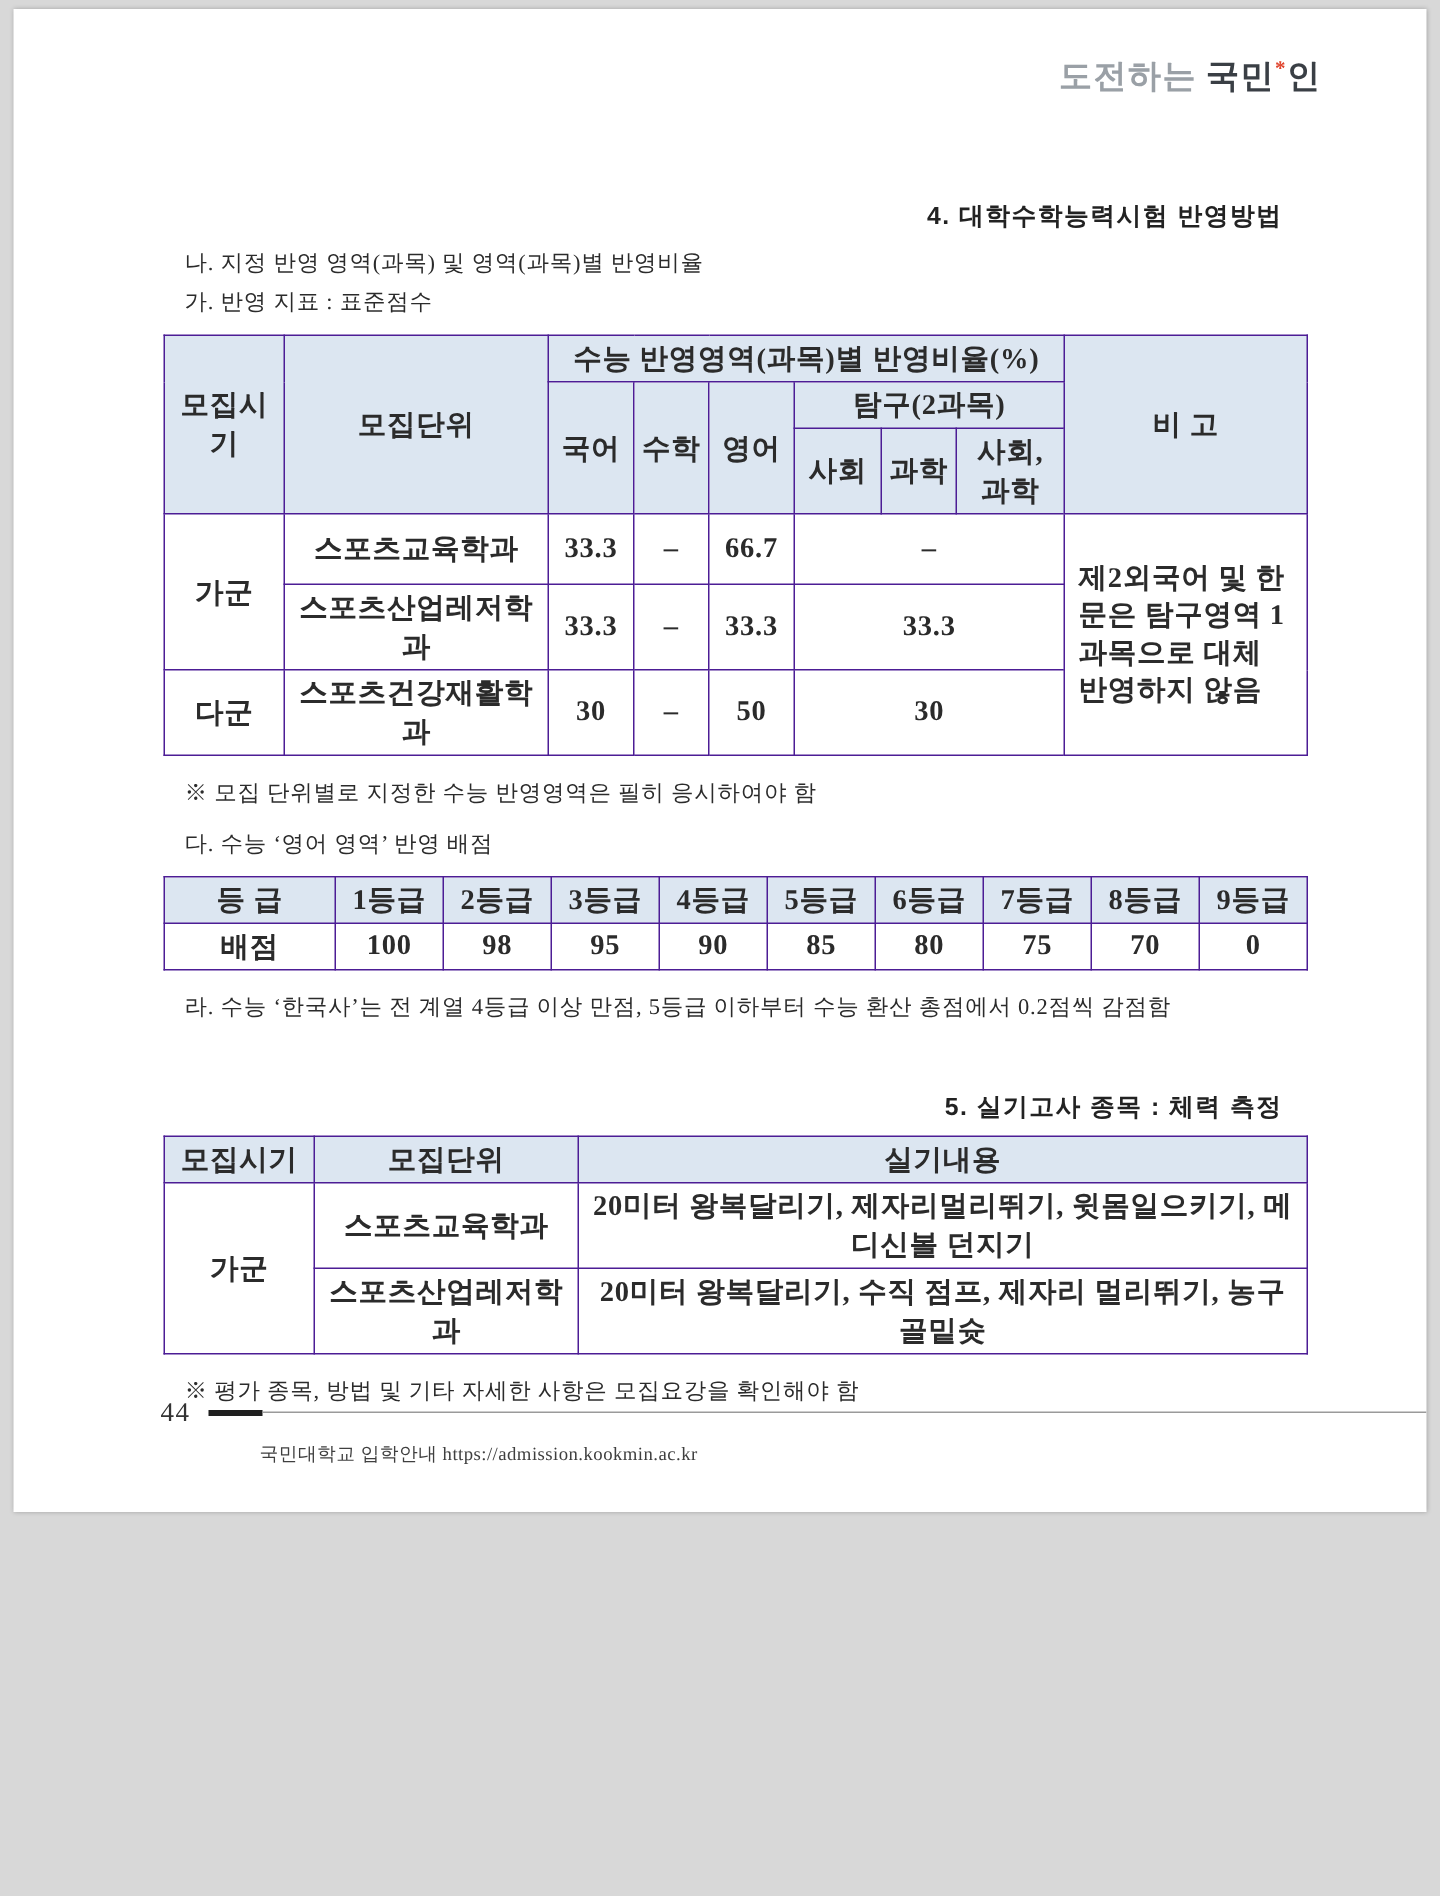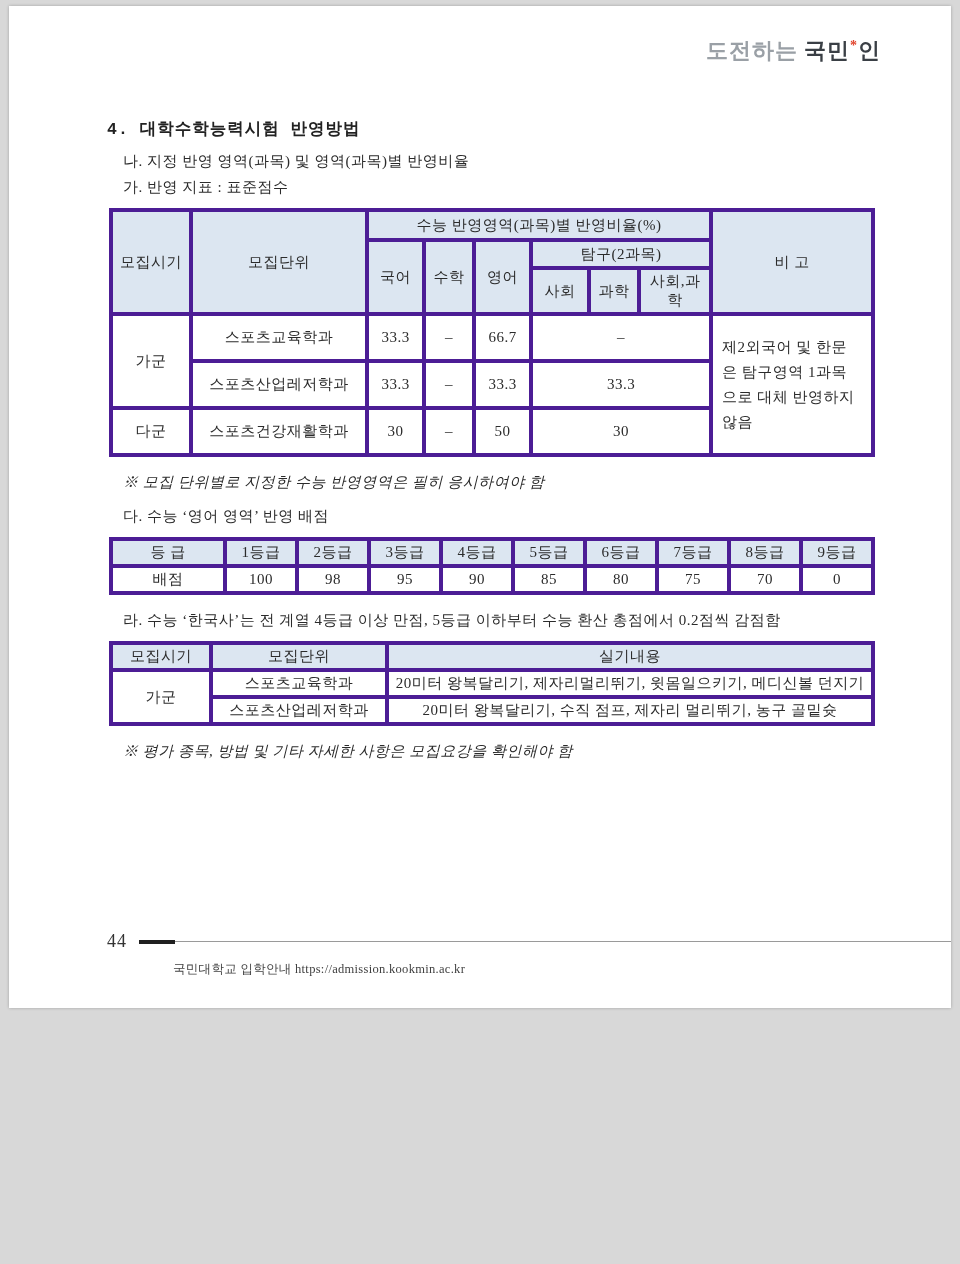--- a/index.html
+++ b/index.html
@@ -19,49 +19,49 @@
     overflow: hidden;
   }
   
   .logo { position: absolute; top: 30px; right: 70px; font-size: 22px; letter-spacing: 1px; }
   .logo-light { color: #9aa0a6; font-weight: bold; margin-right: 6px; }
   .logo-bold  { color: #3a3f45; font-weight: bold; }
   .logo-star  { color: #e0432c; font-size: 14px; vertical-align: super; font-weight: bold; }
   
   .content { padding: 112px 96px 0 98px; font-size: 15px; letter-spacing: 0.5px; }
   .sec-title {
-    font-family: Liberation Mono, monospace;
+    font-family: Liberation Sans, sans-serif;
     font-size: 16.5px; font-weight: bold; color: #222;
-    margin: 0 0 8px 0; letter-spacing: 1px;
+    margin: 15px 0 8px 0; letter-spacing: 1px; text-align: right;
   }
   .sec-title.sec5 { margin-top: 42px; }
   .sub-item { padding-left: 16px; line-height: 26px; }
   .sub-item.da { margin-top: 8px; }
   .sub-item.ra { margin-top: 12px; }
   
   .tbl {
     border-collapse: collapse; table-layout: fixed;
     width: 762px; margin: 8px 0 0 2px;
   }
   .tbl th, .tbl td {
-    border: 4px solid #4c1d95;
+    border: 1px solid #4c1d95;
     text-align: center; vertical-align: middle;
-    font-weight: normal; font-size: 15px; padding: 2px 4px;
+    font-weight: bold; font-size: 19px; padding: 2px 4px;
     letter-spacing: 0.5px; overflow: hidden;
   }
   .tbl th { background: #dce6f1; }
   .tbl1 tr.h1 { height: 30px; }
   .tbl1 tr.h2 { height: 28px; }
   .tbl1 tr.h3 { height: 24px; }
   .tbl1 tbody tr { height: 47px; }
   .tbl1 td.bigo { text-align: left; padding: 0 9px; line-height: 25px; }
   .tbl2 tr { height: 27px; padding-left: 30px; }
   .tbl3 tr { height: 27px; }
   .note { margin: 11px 0 0 16px; line-height: 25px; }
-  .note.first { margin-top: 13px; font-style: italic; }
+  .note.first { margin-top: 13px; }
   
   .footer { position: absolute; left: 98px; right: 0; bottom: 30px; }
   .footer-row { display: flex; align-items: center; }
   .page-num { font-size: 18px; color: #333; margin-right: 12px; letter-spacing: 1px; }
   .footer-dash { width: 36px; height: 4px; background: #1f1f1f; }
   .footer-line { flex: 1; height: 1px; background: #9a9a9a; }
   .footer-text { margin: 9px 0 0 66px; font-size: 12.5px; color: #3f3f3f; letter-spacing: 0.3px; }
 </style>
 </head>
 <body>
@@ -178,20 +178,21 @@
           <td>80</td>
           <td>75</td>
           <td>70</td>
           <td>0</td>
         </tr>
       </tbody>
     </table>
 
     <div class="sub-item ra">라. 수능 ‘한국사’는 전 계열 4등급 이상 만점, 5등급 이하부터 수능 환산 총점에서 0.2점씩 감점함</div>
 
+    <h2 class="sec-title sec5">5. 실기고사 종목 : 체력 측정</h2>
 
     <table class="tbl tbl3">
       <colgroup>
         <col style="width:100px">
           <col style="width:176px">
           <col style="width:486px">
       </colgroup>
       <thead>
         <tr>
           <th>모집시기</th>

